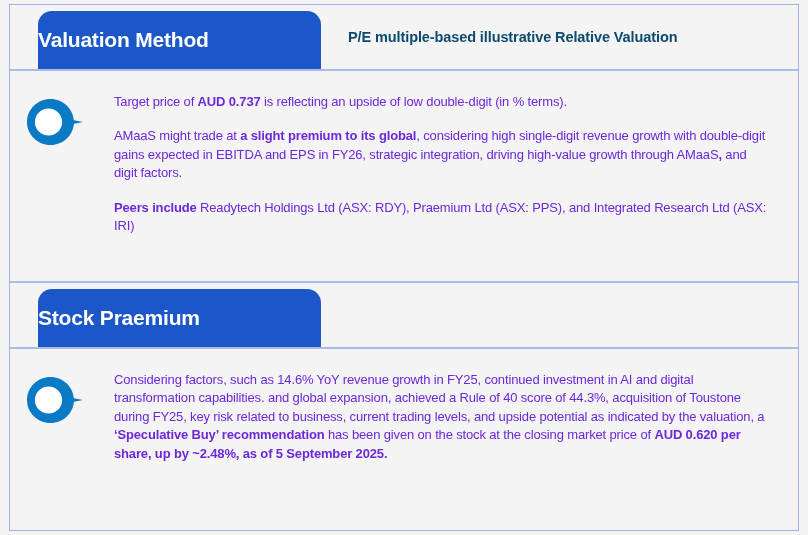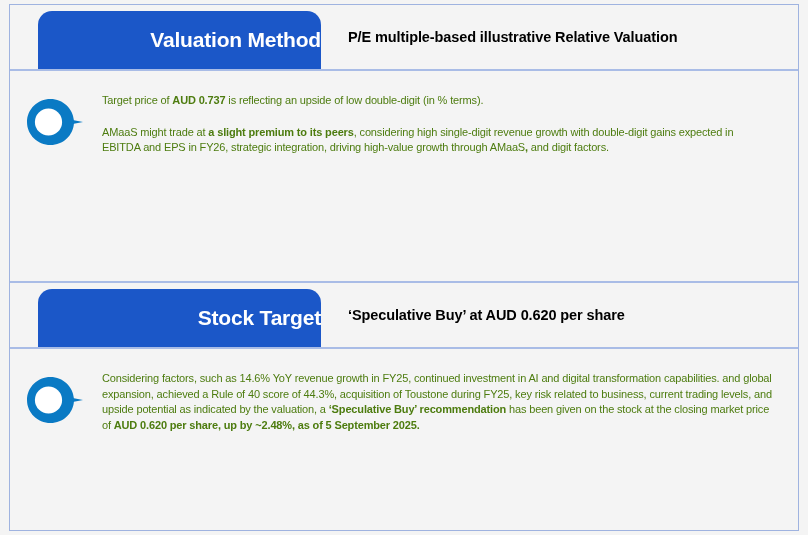--- a/index.html
+++ b/index.html
@@ -41,41 +41,41 @@
     display: flex;
     align-items: stretch;
   }
 
   .header-tab {
     width: 283px;
     background: #1b57c8;
     border-radius: 14px 14px 0 0;
     display: flex;
     align-items: center;
-    justify-content: flex-end;
+    justify-content: flex-start;
     box-sizing: border-box;
     padding-bottom: 2px;
     margin-left: 28px;
     margin-top: 6px;
     flex: 0 0 auto;
   }
 
   .header-tab-label {
     color: #ffffff;
     font-size: 21px;
     font-weight: bold;
     letter-spacing: -0.2px;
     line-height: 1;
   }
 
   .header-subtitle {
     display: flex;
     align-items: center;
     padding-left: 27px;
-    color: #000000;
+    color: #0c4a6e;
     font-size: 14.5px;
     font-weight: bold;
     letter-spacing: -0.1px;
   }
 
   
   .section-body {
     position: relative;
     display: flex;
     background: #f4f4f4;
@@ -96,25 +96,25 @@
     height: 48px;
     display: block;
   }
 
   .para-stack {
     flex: 1 1 auto;
     padding-right: 10px;
   }
 
   .para {
-    color: #4d7c0f;
-    font-size: 11px;
+    color: #6d28d9;
+    font-size: 13px;
     line-height: 1.42;
     letter-spacing: -0.15px;
-    margin: 0 0 16px 0;
+    margin: 0 0 16px 12px;
   }
   .para:last-child { margin-bottom: 0; }
 
   .para b { font-weight: bold; }
 
   .block-1 { height: 210px; }
   .block-2 { height: 150px; }
 
   
   .section-divider-top {
@@ -136,29 +136,29 @@
 
     <div class="section-body block-1">
       <div class="bullet-wrap">
         <svg class="bullet-icon" viewBox="0 0 58 48">
           <path d="M24.5 1 C37 1 47 10.6 47.9 22.3 L57 24 L47.9 25.7 C47 37.4 37 47 24.5 47 C11.5 47 1 36.7 1 24 C1 11.3 11.5 1 24.5 1 Z" fill="#0a7ac4"></path>
           <circle cx="22.5" cy="24" r="13.6" fill="#ffffff"></circle>
         </svg>
       </div>
       <div class="para-stack">
         <p class="para"><span>Target price of </span><b>AUD 0.737</b><span> is reflecting an upside of low double-digit (in % terms).</span></p>
-        <p class="para"><span>AMaaS might trade at </span><b>a slight premium to its peers</b><span>, considering high single-digit revenue growth with double-digit gains expected in EBITDA and EPS in FY26, strategic integration, driving high-value growth through AMaaS</span><b>,</b><span> and digit factors.</span></p>
+        <p class="para"><span>AMaaS might trade at </span><b>a slight premium to its global</b><span>, considering high single-digit revenue growth with double-digit gains expected in EBITDA and EPS in FY26, strategic integration, driving high-value growth through AMaaS</span><b>,</b><span> and digit factors.</span></p>
+        <p class="para"><b>Peers include</b><span> Readytech Holdings Ltd (ASX: RDY), Praemium Ltd (ASX: PPS), and Integrated Research Ltd (ASX: IRI)</span></p>
       </div>
     </div>
 
     <div class="section-header section-divider-top">
       <div class="header-tab">
-        <span class="header-tab-label">Stock Target</span>
+        <span class="header-tab-label">Stock Praemium</span>
       </div>
-      <div class="header-subtitle">‘Speculative Buy’ at AUD 0.620 per share</div>
     </div>
 
     <div class="section-body block-2">
       <div class="bullet-wrap">
         <svg class="bullet-icon" viewBox="0 0 58 48">
           <path d="M24.5 1 C37 1 47 10.6 47.9 22.3 L57 24 L47.9 25.7 C47 37.4 37 47 24.5 47 C11.5 47 1 36.7 1 24 C1 11.3 11.5 1 24.5 1 Z" fill="#0a7ac4"></path>
           <circle cx="22.5" cy="24" r="13.6" fill="#ffffff"></circle>
         </svg>
       </div>
       <div class="para-stack">

